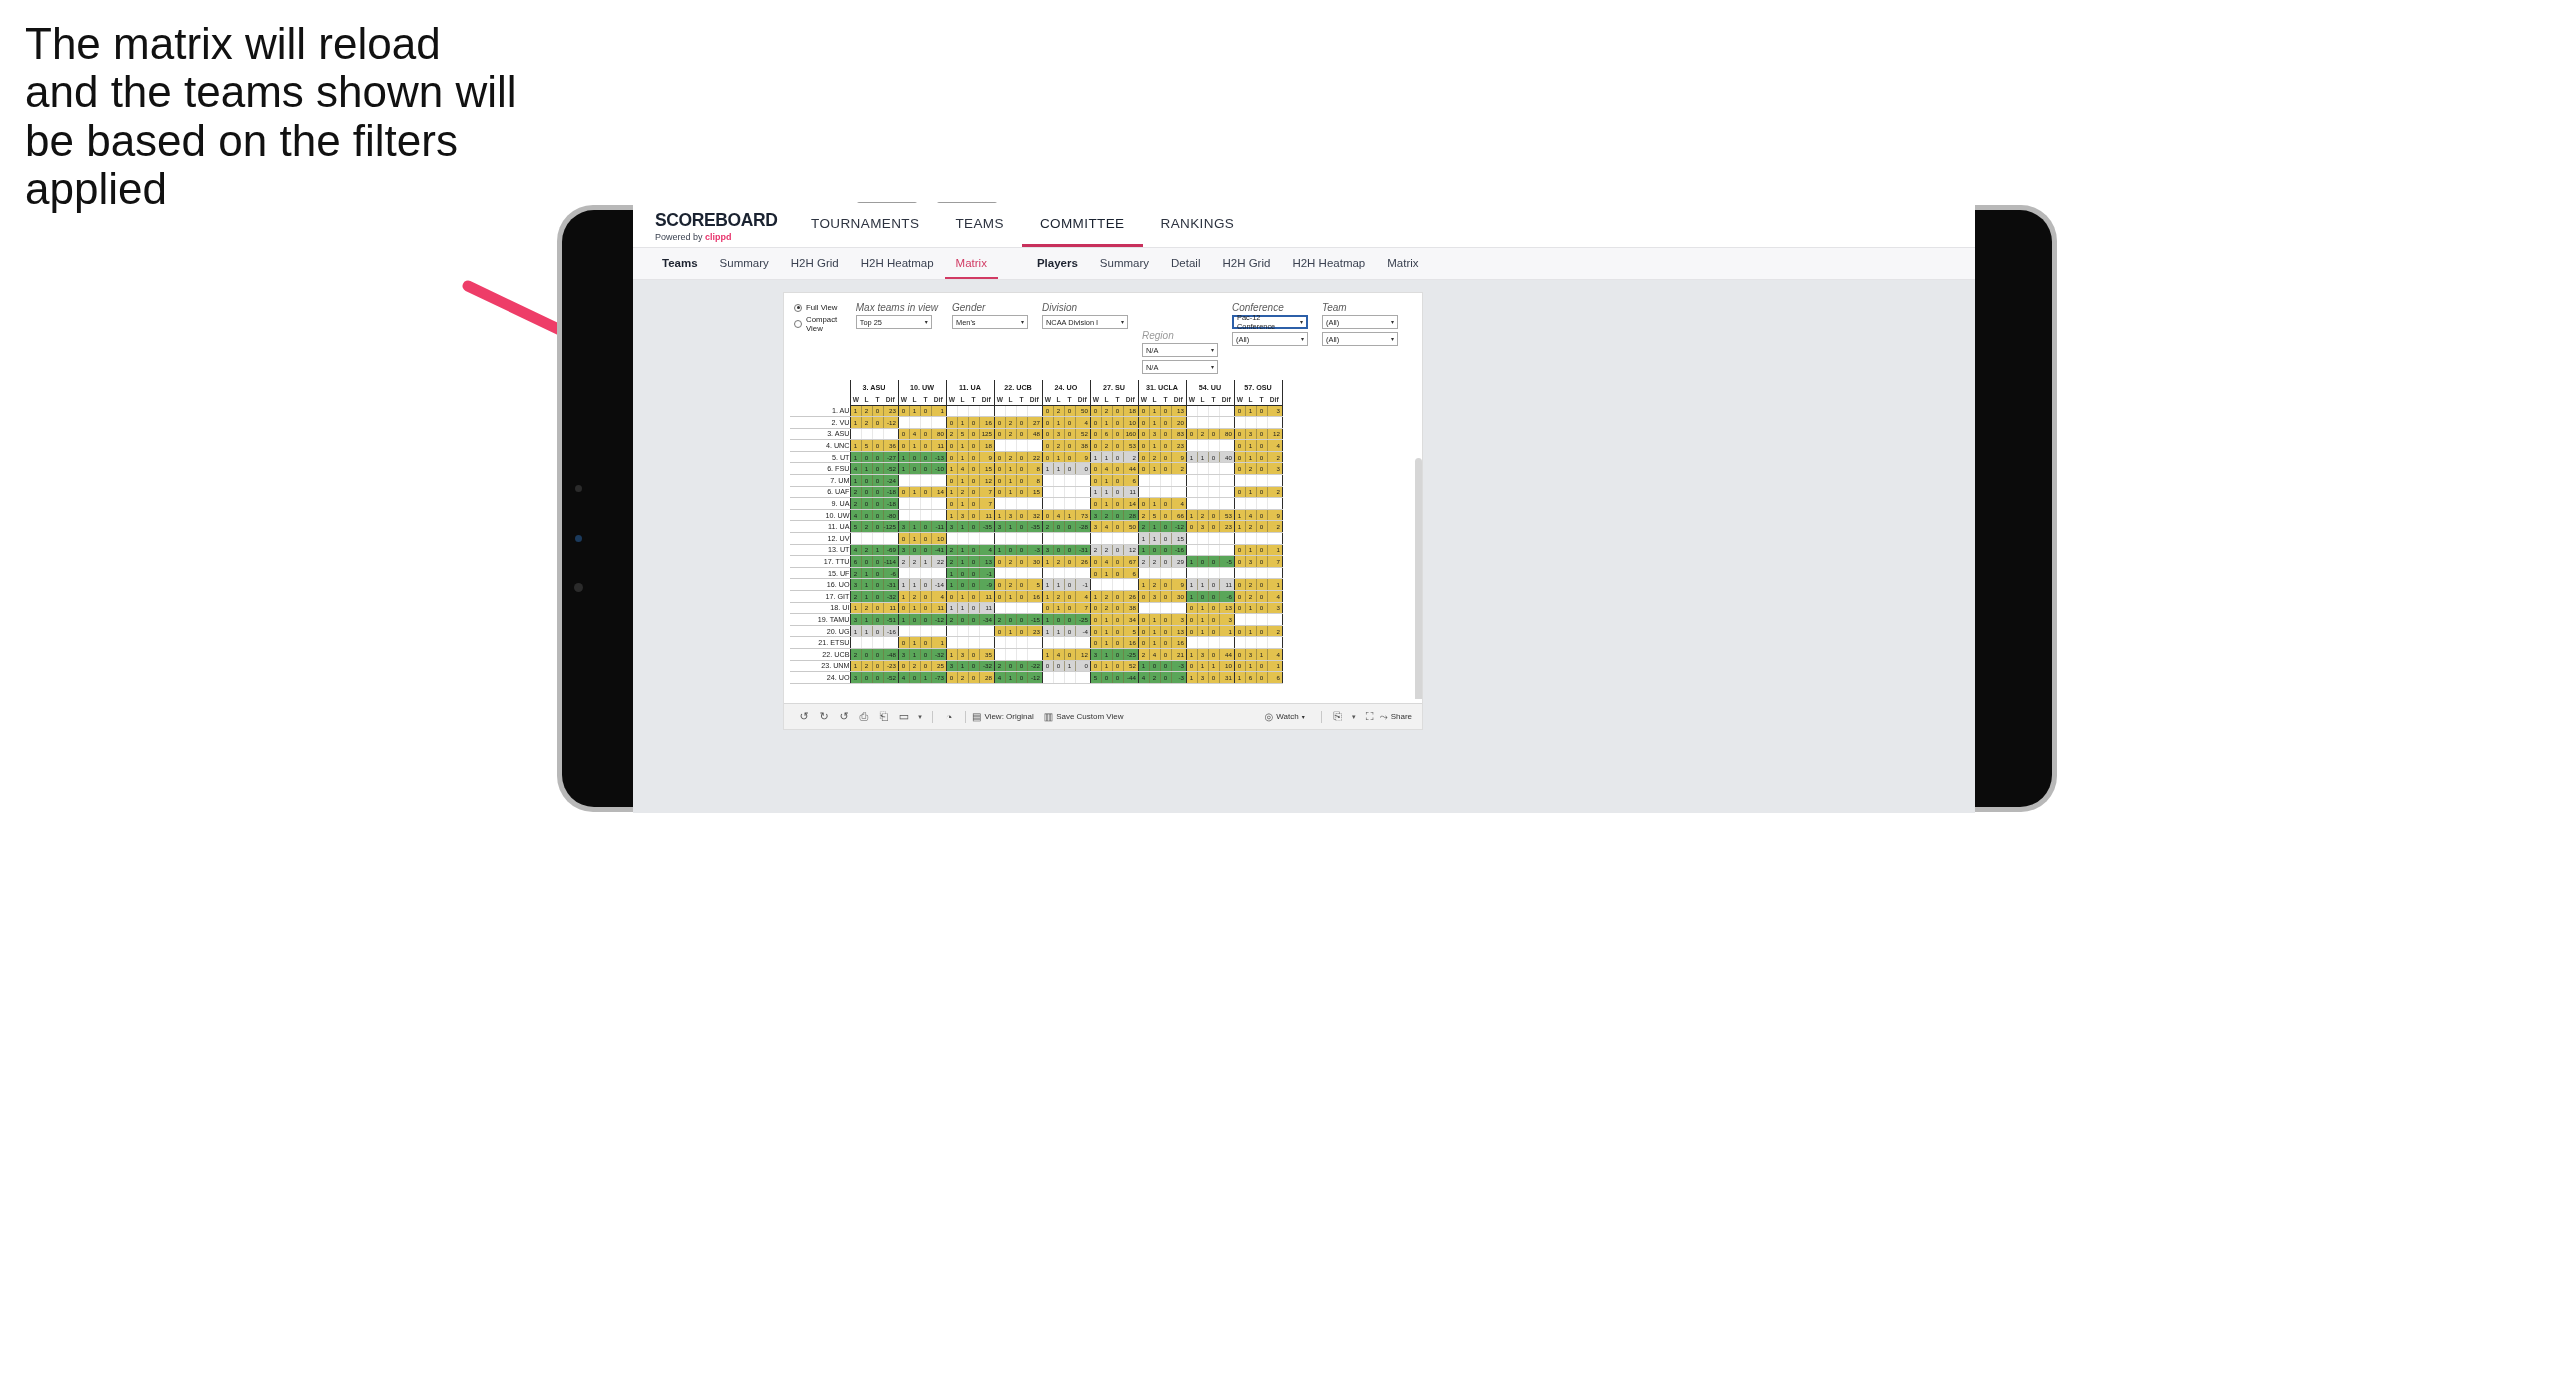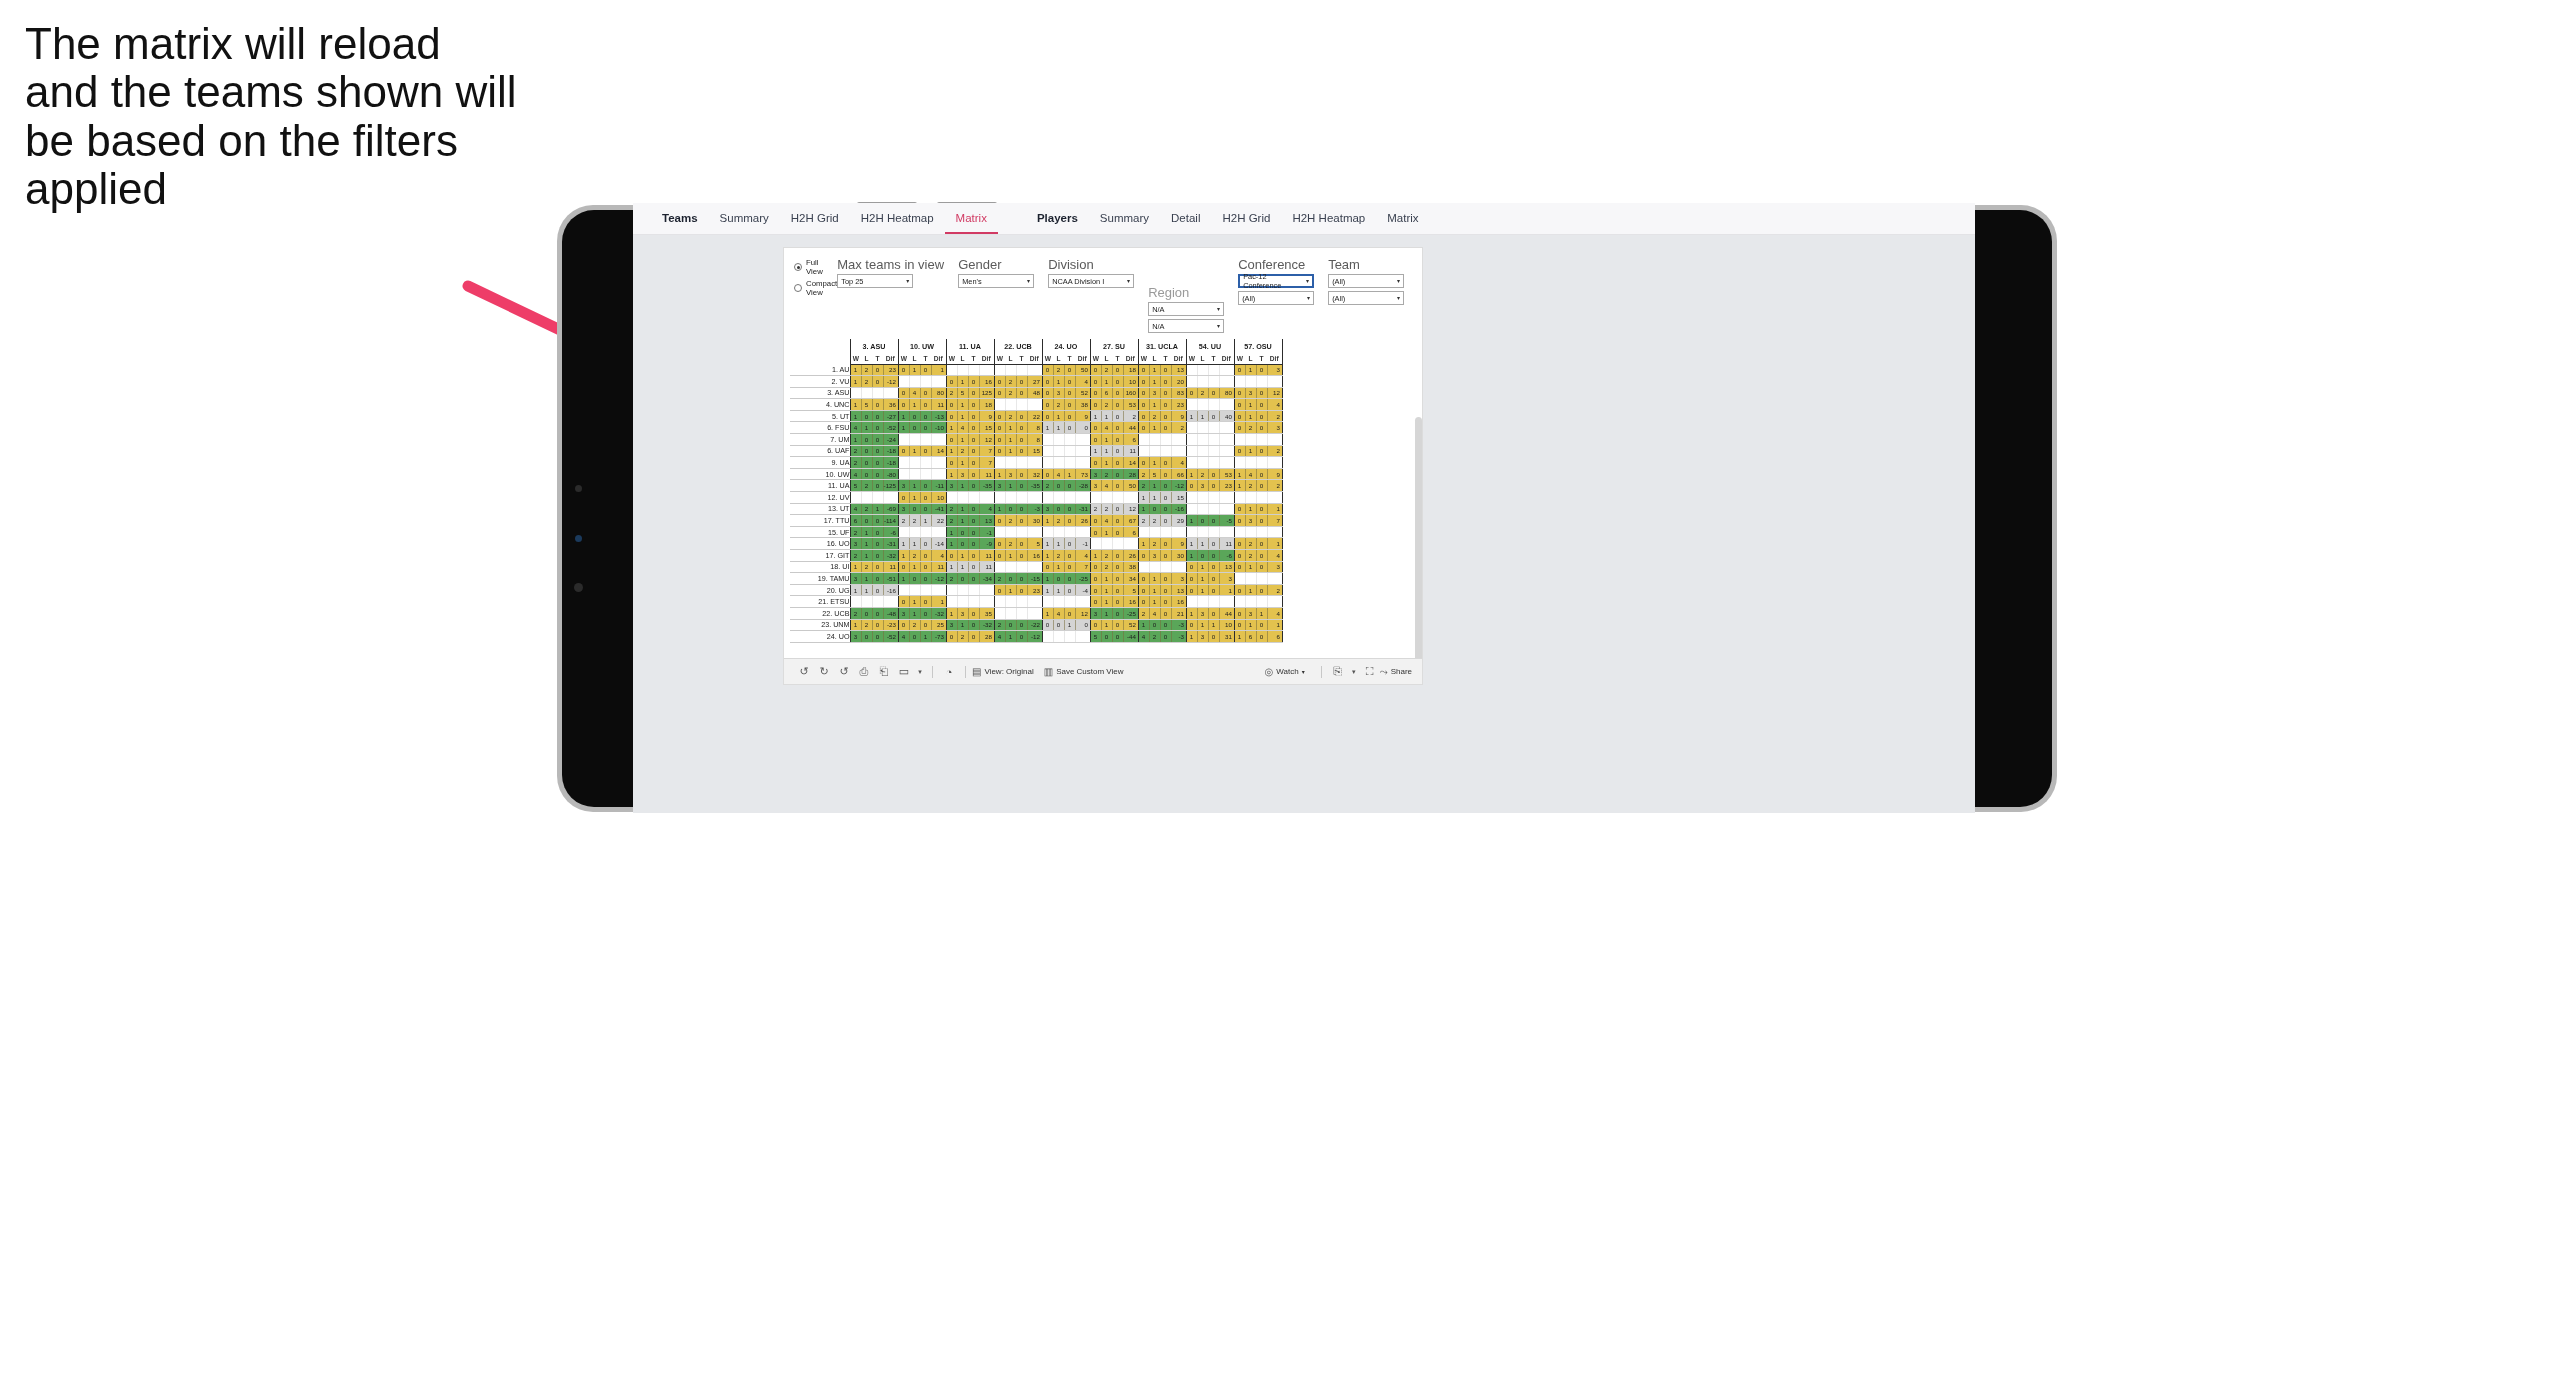--- a/index.html
+++ b/index.html
@@ -91,21 +91,21 @@
   }
   .sheet {
     position:absolute; left:150px; top:12px; width:640px; height:438px;
     background:#ffffff; border:1px solid #dcdcdc;
     overflow:hidden;
   }
 
   
   .filters { display:flex; padding:9px 10px 6px 10px; gap:0; align-items:flex-start; }
   .fgroup { margin-right:14px; }
-  .flabel { font-size:13px; color:#5a5a5a; margin-bottom:2px; white-space:nowrap; }
+  .flabel { font-size:10px; color:#5a5a5a; margin-bottom:2px; white-space:nowrap;font-style:italic; }
   .flabel.dim { color:#9a9a9a;margin-top:28px; }
   .fsel {
     width:76px; height:14px; border:1px solid #a9a9a9; background:#ffffff;
     font-size:7.4px; color:#222; display:flex; align-items:center;
     padding:0 3px; position:relative; justify-content:space-between;
   }
   .fsel.wide { width:86px; }
   .fsel.sel { border:2px solid #2c5fa8; }
   .fsel + .fsel { margin-top:3px; }
   .caret { font-size:6px; color:#333; line-height:1; }
@@ -186,20 +186,32 @@
   <div class="dev-outer"></div>
   <div class="dev-bezel"></div>
   <div class="cam" style="left:18px;top:280px;"></div>
   <div class="cam" style="left:18px;top:330px;background:#1b3a5c;"></div>
   <div class="cam" style="left:17px;top:378px;width:9px;height:9px;"></div>
   <div class="btn-side" style="left:300px;top:-3px;width:60px;height:6px;"></div>
   <div class="btn-side" style="left:380px;top:-3px;width:60px;height:6px;"></div>
 
   <div class="dev-screen" style="width:1342px;height:610px;left:76px;top:-2px;">
 
+    <div class="appbar">
+      <div class="logo-block">
+        <div class="logo-main">SCOREBOARD</div>
+        <div class="logo-sub"><span>Powered by </span><span class="brand">clippd</span></div>
+      </div>
+      <div class="topnav">
+        <div class="tn">TOURNAMENTS</div>
+        <div class="tn">TEAMS</div>
+        <div class="tn active">COMMITTEE</div>
+        <div class="tn">RANKINGS</div>
+      </div>
+    </div>
 
     <div class="subbar">
       <div class="subgroup">
         <div class="st head">Teams</div>
         <div class="st">Summary</div>
         <div class="st">H2H Grid</div>
         <div class="st">H2H Heatmap</div>
         <div class="st active">Matrix</div>
       </div>
       <div class="subgroup">

